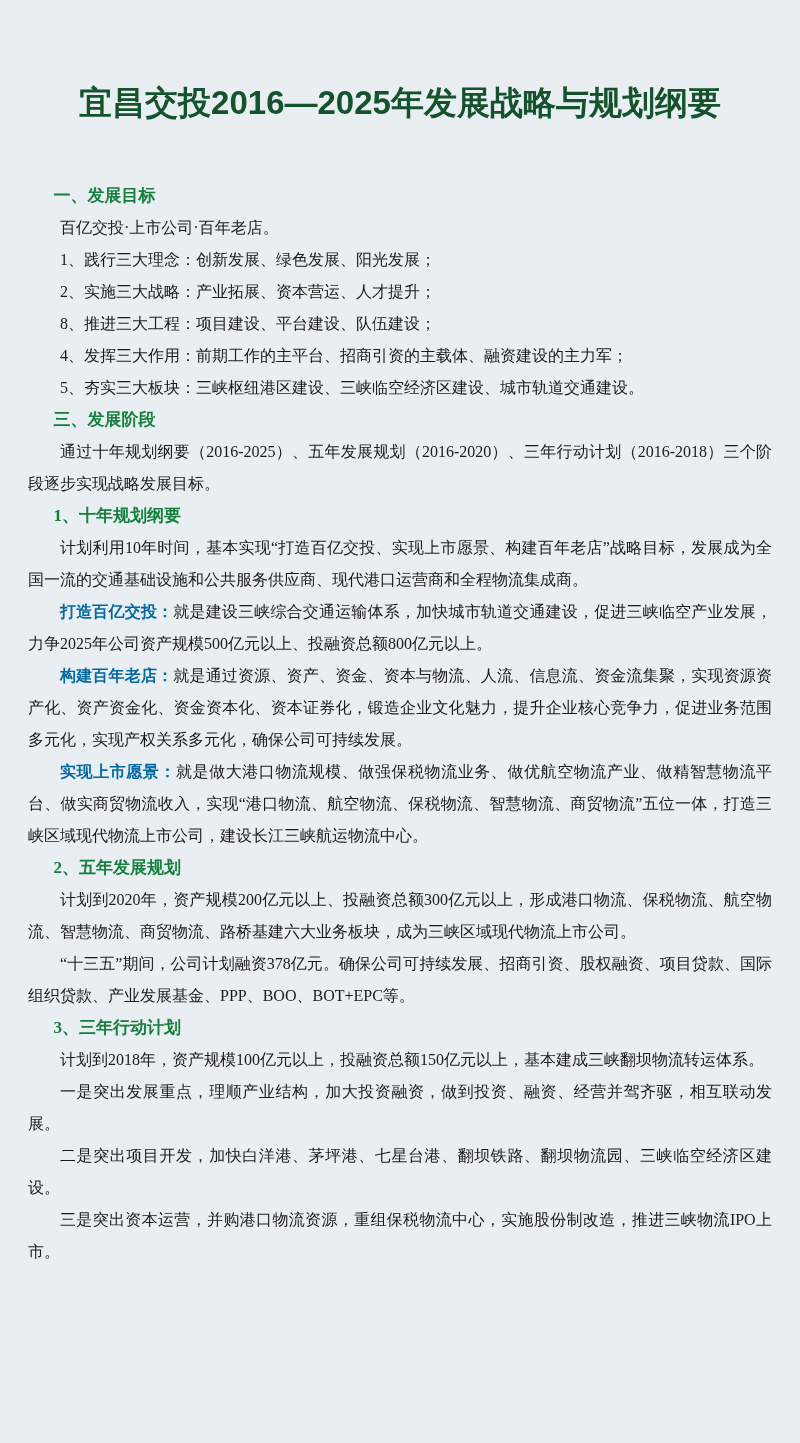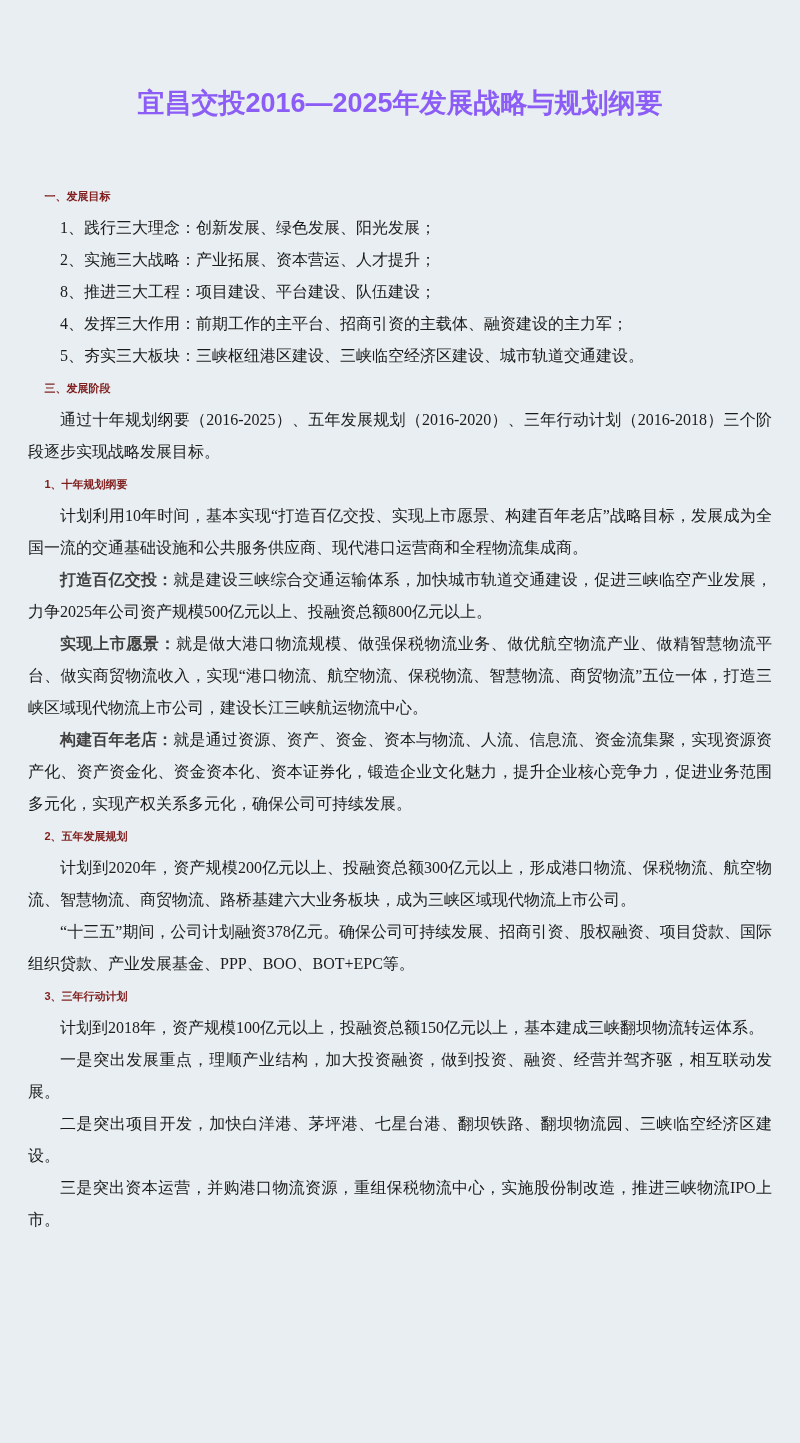--- a/index.html
+++ b/index.html
@@ -15,56 +15,57 @@
     overflow: hidden;
   }
   .page {
     box-sizing: border-box;
     width: 800px;
     padding: 86px 28px 0 28px;
   }
   .doc-title {
     margin: 0 0 60px 0;
     text-align: center;
-    font-size: 27px;
+    font-size: 33px;
     line-height: 34px;
     font-weight: bold;
     font-family: "Liberation Sans", "DejaVu Sans", sans-serif;
-    color: #8b5cf6;
+    color: #14532d;
   }
   .para {
     margin: 0;
     font-size: 16px;
     line-height: 32px;
     text-align: justify;
     text-indent: 2em;
     color: #1b1b1b;
   }
   .para.sec {
-    font-family: Liberation Sans, sans-serif;
+    font-family: Liberation Serif, serif;
     font-weight: bold;
-    font-size: 11px;
+    font-size: 17px;
     text-indent: 1.5em;
-    color: #7f1d1d;
+    color: #15803d;
   }
   .lead {
     font-weight: bold;
     font-family: "Liberation Sans", "DejaVu Sans", sans-serif;
-    color: #404040;
+    color: #0369a1;
   }
 </style>
 </head>
 <body>
 
 <div class="page">
 
   <h1 class="doc-title">宜昌交投2016—2025年发展战略与规划纲要</h1>
 
   <p class="para sec">一、发展目标</p>
 
+  <p class="para">百亿交投·上市公司·百年老店。</p>
 
 
   <p class="para">1、践行三大理念：创新发展、绿色发展、阳光发展；</p>
 
   <p class="para">2、实施三大战略：产业拓展、资本营运、人才提升；</p>
 
   <p class="para">8、推进三大工程：项目建设、平台建设、队伍建设；</p>
 
   <p class="para">4、发挥三大作用：前期工作的主平台、招商引资的主载体、融资建设的主力军；</p>
 
@@ -73,23 +74,23 @@
   <p class="para sec">三、发展阶段</p>
 
   <p class="para">通过十年规划纲要（2016-2025）、五年发展规划（2016-2020）、三年行动计划（2016-2018）三个阶段逐步实现战略发展目标。</p>
 
   <p class="para sec">1、十年规划纲要</p>
 
   <p class="para">计划利用10年时间，基本实现“打造百亿交投、实现上市愿景、构建百年老店”战略目标，发展成为全国一流的交通基础设施和公共服务供应商、现代港口运营商和全程物流集成商。</p>
 
   <p class="para"><strong class="lead">打造百亿交投：</strong><span>就是建设三峡综合交通运输体系，加快城市轨道交通建设，促进三峡临空产业发展，力争2025年公司资产规模500亿元以上、投融资总额800亿元以上。</span></p>
 
+  <p class="para"><strong class="lead">构建百年老店：</strong><span>就是通过资源、资产、资金、资本与物流、人流、信息流、资金流集聚，实现资源资产化、资产资金化、资金资本化、资本证券化，锻造企业文化魅力，提升企业核心竞争力，促进业务范围多元化，实现产权关系多元化，确保公司可持续发展。</span></p>
+
   <p class="para"><strong class="lead">实现上市愿景：</strong><span>就是做大港口物流规模、做强保税物流业务、做优航空物流产业、做精智慧物流平台、做实商贸物流收入，实现“港口物流、航空物流、保税物流、智慧物流、商贸物流”五位一体，打造三峡区域现代物流上市公司，建设长江三峡航运物流中心。</span></p>
-
-  <p class="para"><strong class="lead">构建百年老店：</strong><span>就是通过资源、资产、资金、资本与物流、人流、信息流、资金流集聚，实现资源资产化、资产资金化、资金资本化、资本证券化，锻造企业文化魅力，提升企业核心竞争力，促进业务范围多元化，实现产权关系多元化，确保公司可持续发展。</span></p>
 
   <p class="para sec">2、五年发展规划</p>
 
   <p class="para">计划到2020年，资产规模200亿元以上、投融资总额300亿元以上，形成港口物流、保税物流、航空物流、智慧物流、商贸物流、路桥基建六大业务板块，成为三峡区域现代物流上市公司。</p>
 
 
   <p class="para">“十三五”期间，公司计划融资378亿元。确保公司可持续发展、招商引资、股权融资、项目贷款、国际组织贷款、产业发展基金、PPP、BOO、BOT+EPC等。</p>
 
   <p class="para sec">3、三年行动计划</p>
 

